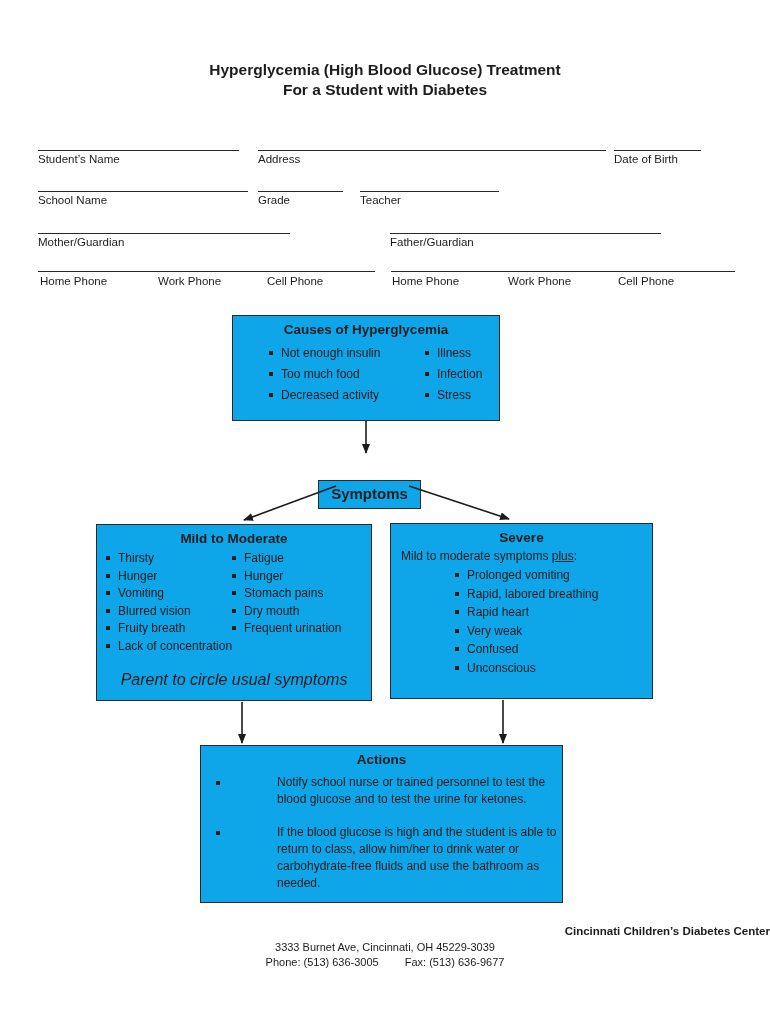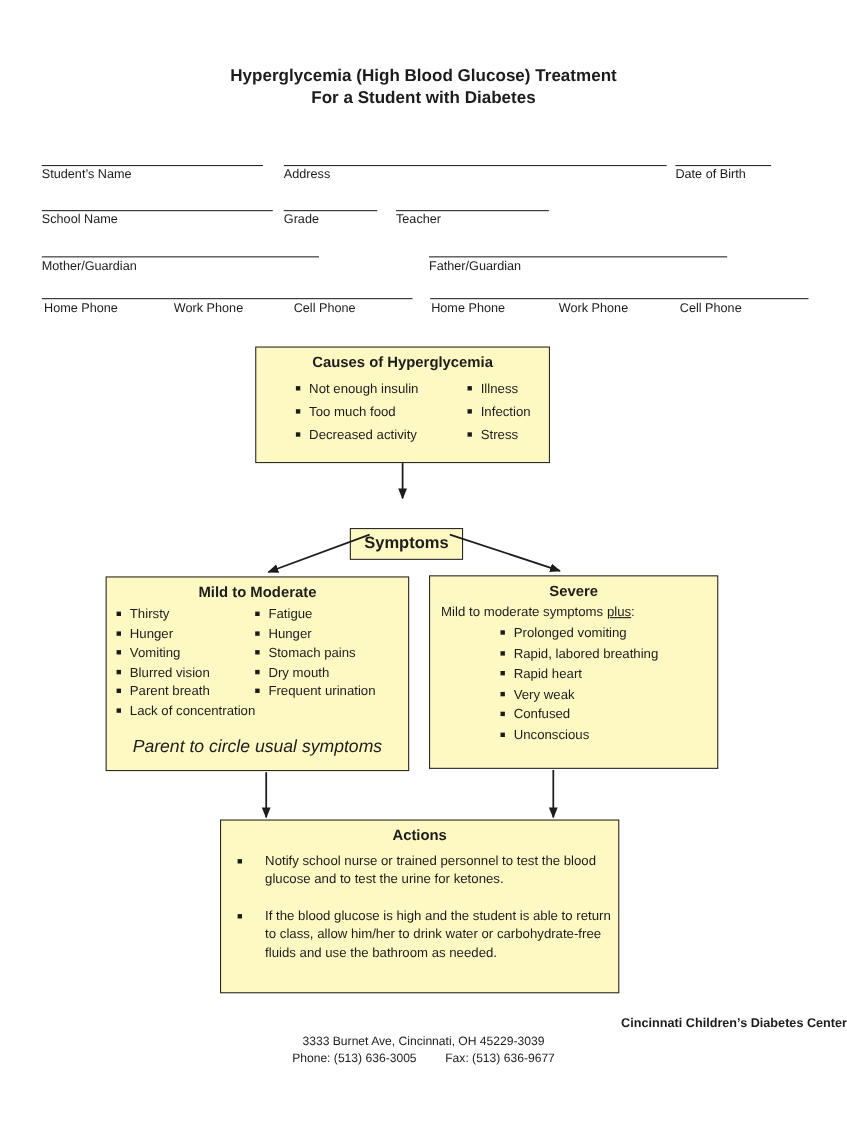--- a/index.html
+++ b/index.html
@@ -17,21 +17,21 @@
   
   .field{
     position:absolute;border-top:1.5px solid #2a2a2a;
     padding-top:2px;font-size:11.5px;line-height:13px;white-space:nowrap;
   }
   .field .lbl{display:inline-block;}
   .phones{height:18px;text-align:center;}
   .phones .lbl{position:absolute;top:3px;}
   
   .fbox{
-    position:absolute;border:1.5px solid #2a2a2a;background:#fef9c3;
+    position:absolute;border:1.5px solid #2a2a2a;background:#0ea5e9;
     box-sizing:border-box;font-size:12px;
   }
   .fbox-title{
     text-align:center;font-weight:bold;font-size:13.5px;margin-top:6px;
   }
   .cols{display:flex;}
   .li{display:flex;align-items:baseline;white-space:nowrap;}
   .sq{
     width:4px;height:4px;background:#1c1c1c;flex:0 0 4px;
     margin-right:8px;position:relative;top:-2px;
@@ -49,21 +49,21 @@
   .mild-note{
     position:absolute;bottom:11px;left:0;width:100%;
     text-align:center;font-style:italic;font-size:16px;
   }
   
   .severe-intro{margin:4px 0 0 10px;font-size:12px;}
   .severe-intro .u{text-decoration:underline;}
   .severe-list{margin:3px 0 0 64px;}
   .severe-list .li{line-height:18.5px;}
   
-  .action-item{display:flex;margin:7px 0 0 15px;line-height:17px;}
+  .action-item{display:flex;margin:7px 0 0 15px;line-height:17px;gap:36px;}
   .action-item .sq{margin-right:21px;top:-6px;align-self:flex-start;margin-top:13px;}
   .action-item .txt{width:322px;white-space:normal;}
   .action-item + .action-item{margin-top:16px;}
   
   .doc-footer{
     position:absolute;top:924px;left:0;width:100%;
     text-align:center;font-size:11px;line-height:15.5px;
   }
   .doc-footer .org{font-weight:bold;font-size:11.5px;text-align:right;}
   .doc-footer .fax{margin-left:26px;}
@@ -172,21 +172,21 @@
         <div class="li">
             <span class="sq"></span>
             <span>Vomiting</span>
           </div>
         <div class="li">
             <span class="sq"></span>
             <span>Blurred vision</span>
           </div>
         <div class="li">
             <span class="sq"></span>
-            <span>Parent breath</span>
+            <span>Fruity breath</span>
           </div>
         <div class="li">
             <span class="sq"></span>
             <span>Lack of concentration</span>
           </div>
       </div>
       <div class="c2">
         <div class="li">
             <span class="sq"></span>
             <span>Fatigue</span>

